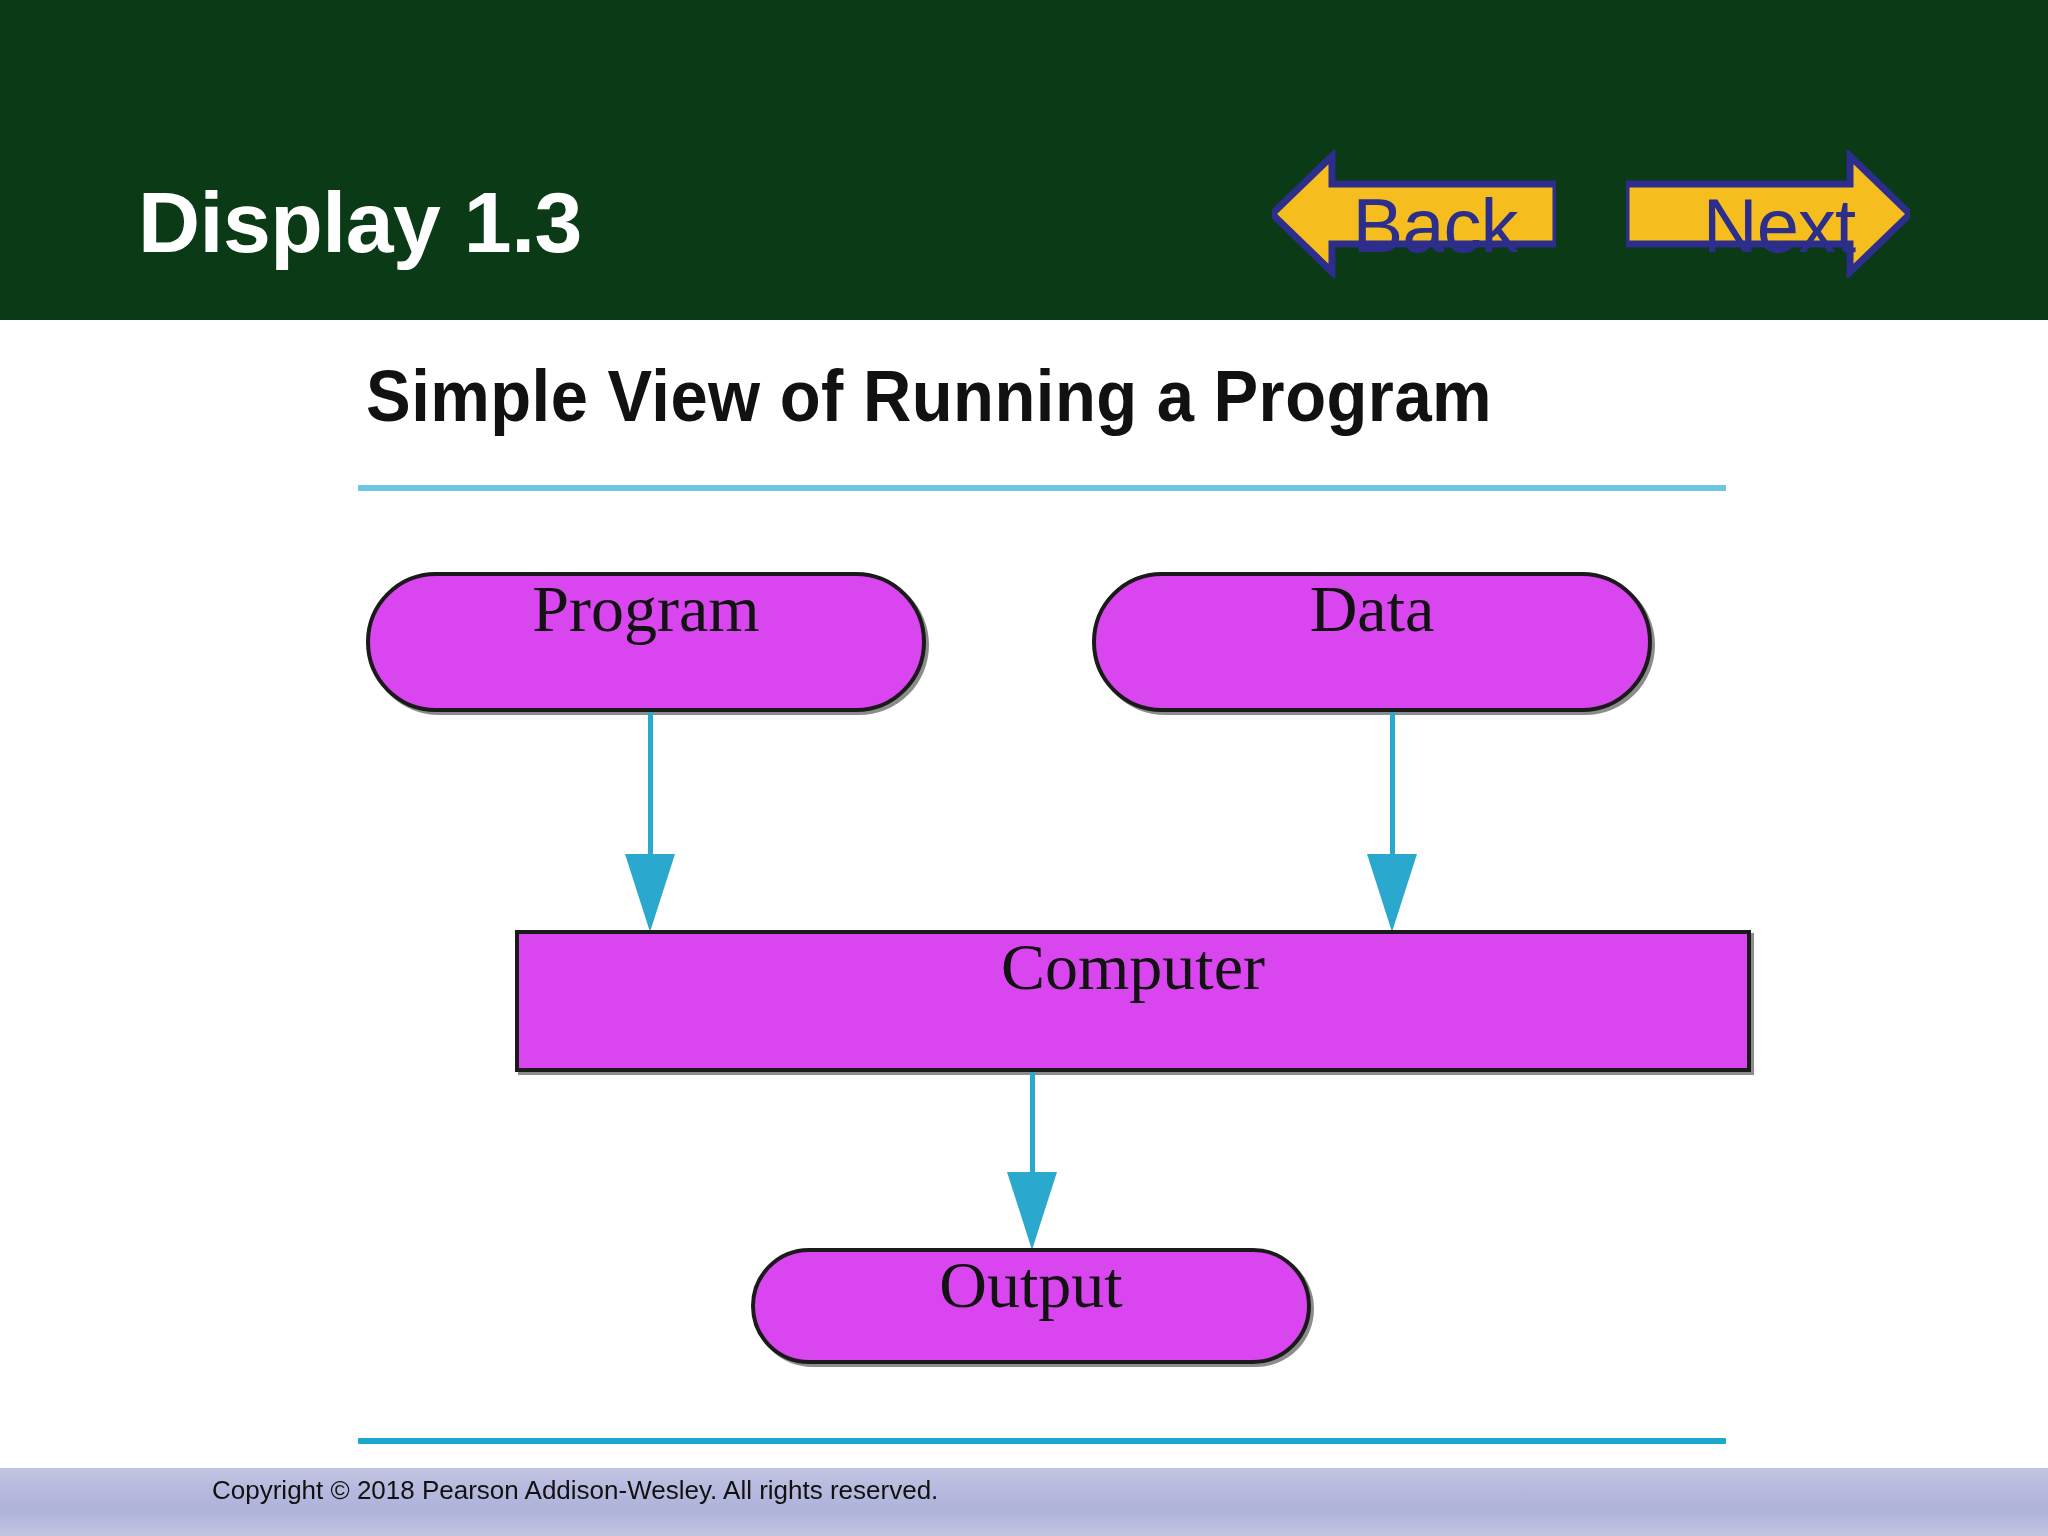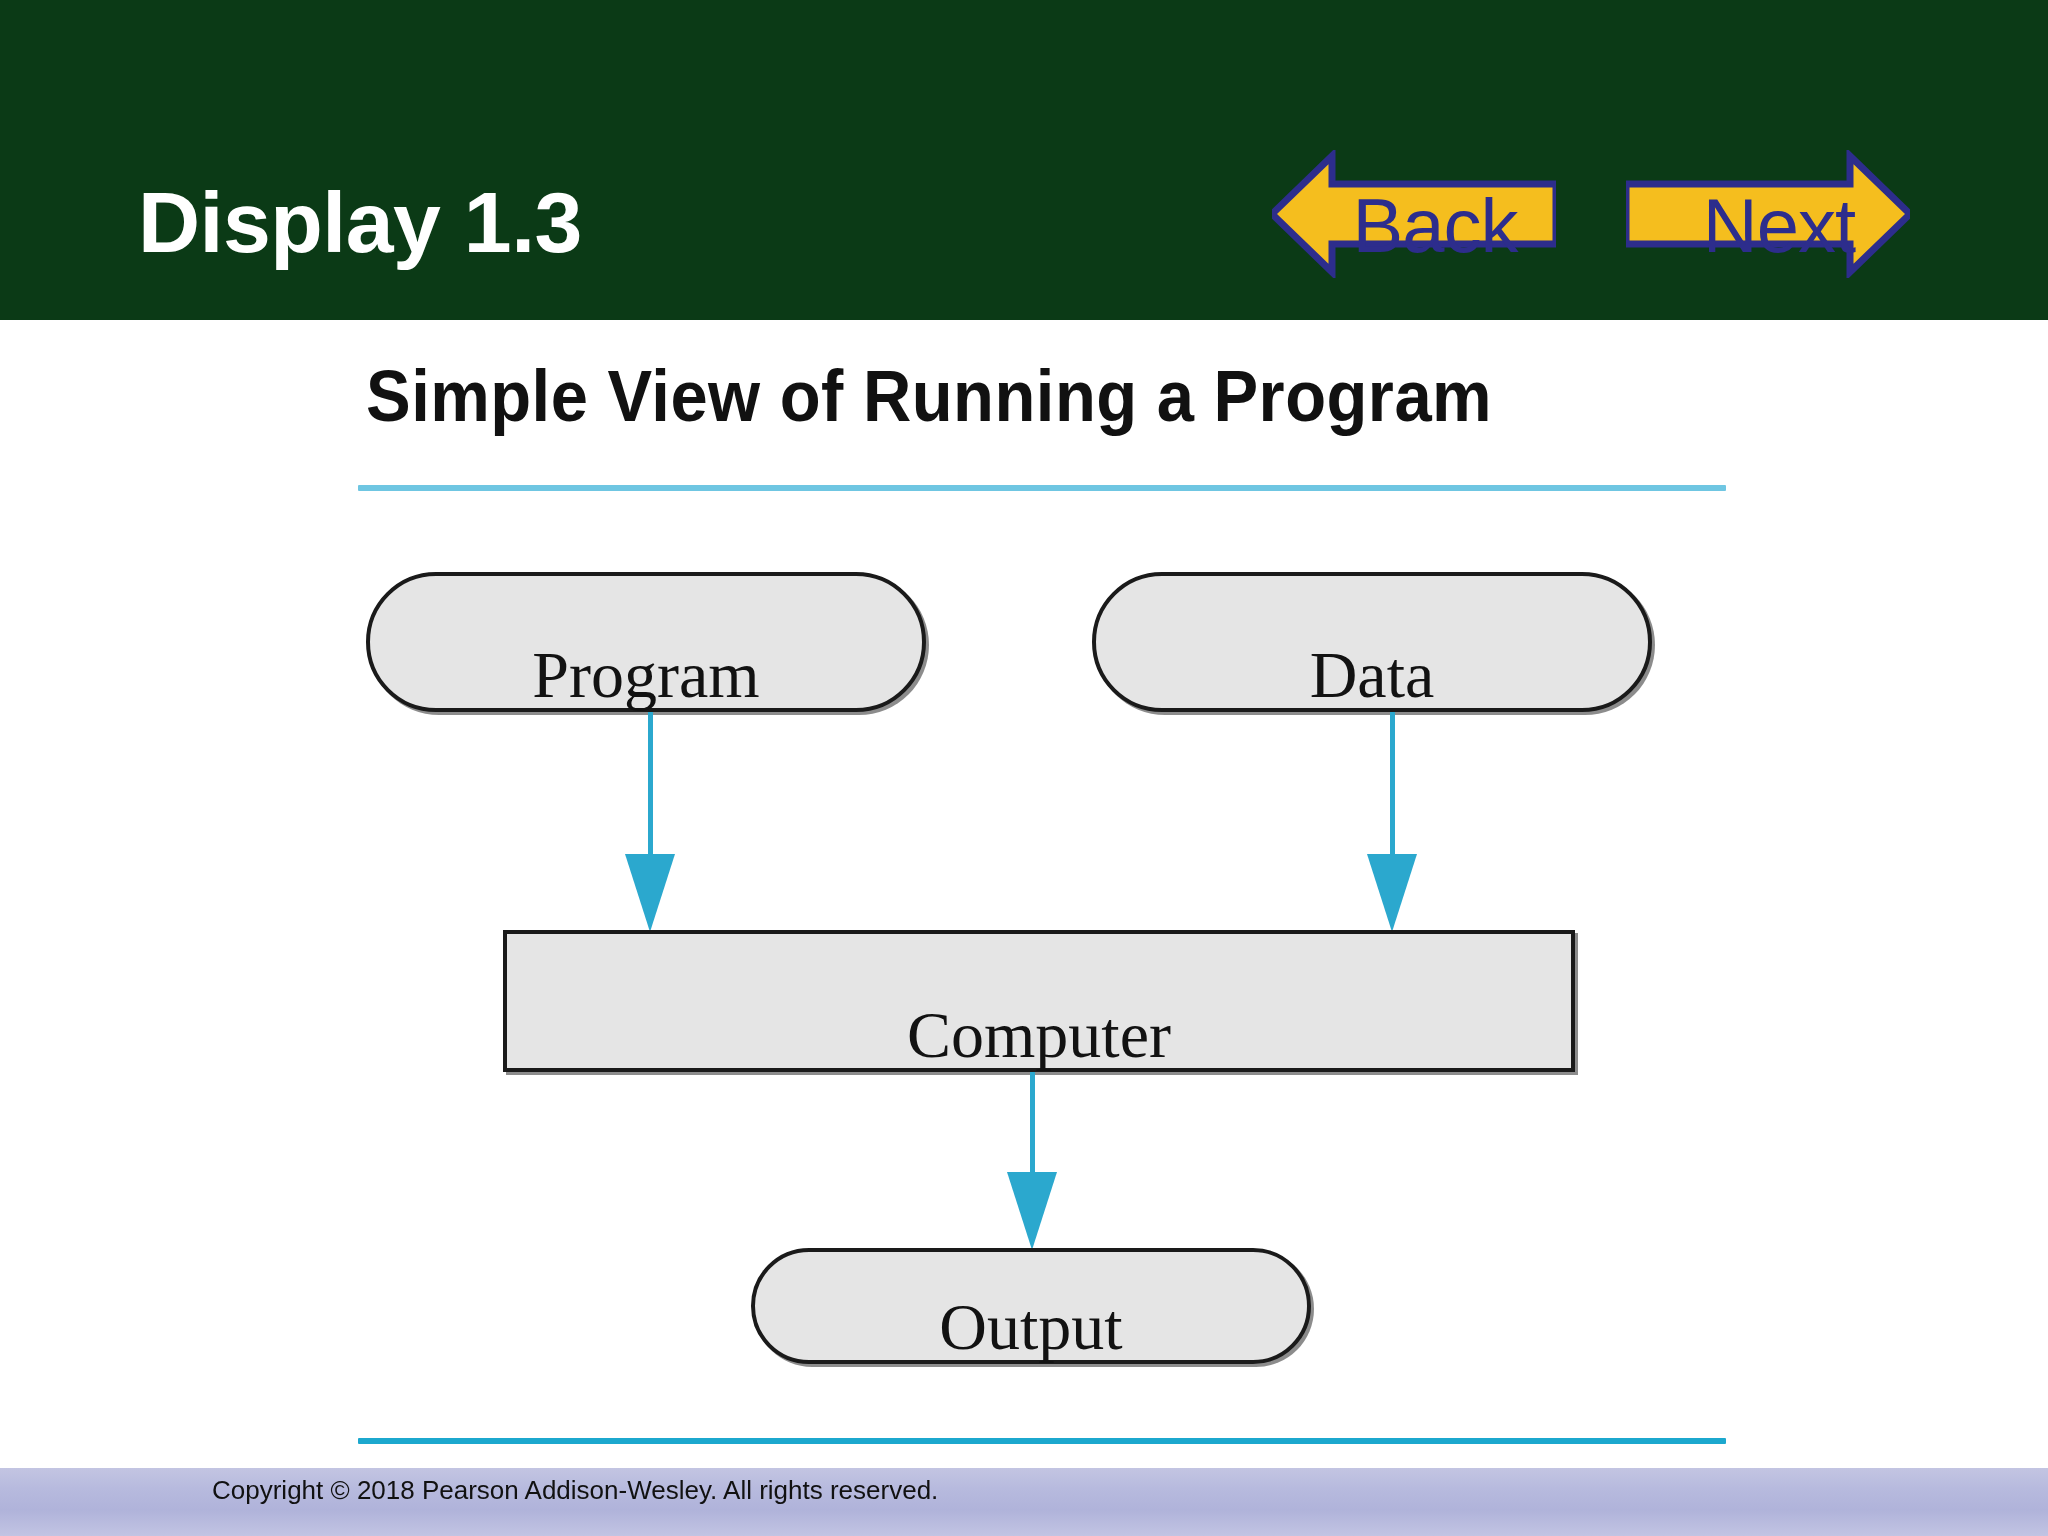--- a/index.html
+++ b/index.html
@@ -98,40 +98,40 @@
     position: absolute;
     height: 6px;
     border-radius: 1px;
   }
   #rule-top    { left: 358px; top: 165px;  width: 1368px; background: #6FC6E2; }
   #rule-bottom { left: 358px; top: 1118px; width: 1368px; background: #1CA8CE; }
 
   
   .node {
     position: absolute;
-    background: #e5e5e5;
+    background: #d946ef;
     border: 4px solid #1a1a1a;
     display: flex;
-    align-items: flex-end;
+    align-items: flex-start;
     justify-content: center;
     box-shadow: 3px 3px 0 rgba(0,0,0,0.45);
   }
   .node .node-label {
     font-family: "Liberation Serif", serif;
     font-size: 66px;
     color: #121212;
     line-height: 1;
     white-space: nowrap;
   }
   .pill { border-radius: 999px; }
   .rect { border-radius: 0; }
 
   #node-program  { left: 366px;  top: 252px;  width: 560px; height: 140px; }
   #node-data     { left: 1092px; top: 252px;  width: 560px; height: 140px; }
-  #node-computer { left: 503px;  top: 610px;  width: 1072px; height: 142px; }
+  #node-computer { left: 515px;  top: 610px;  width: 1236px; height: 142px; }
   #node-output   { left: 751px;  top: 928px;  width: 560px; height: 116px; }
 
   
   .arrow { position: absolute; }
   .arrow svg { display: block; }
 
   #arrow-program-computer  { left: 620px;  top: 392px; width: 60px; height: 220px; }
   #arrow-data-computer     { left: 1362px; top: 392px; width: 60px; height: 220px; }
   #arrow-computer-output   { left: 1002px; top: 752px; width: 60px; height: 178px; }
 

